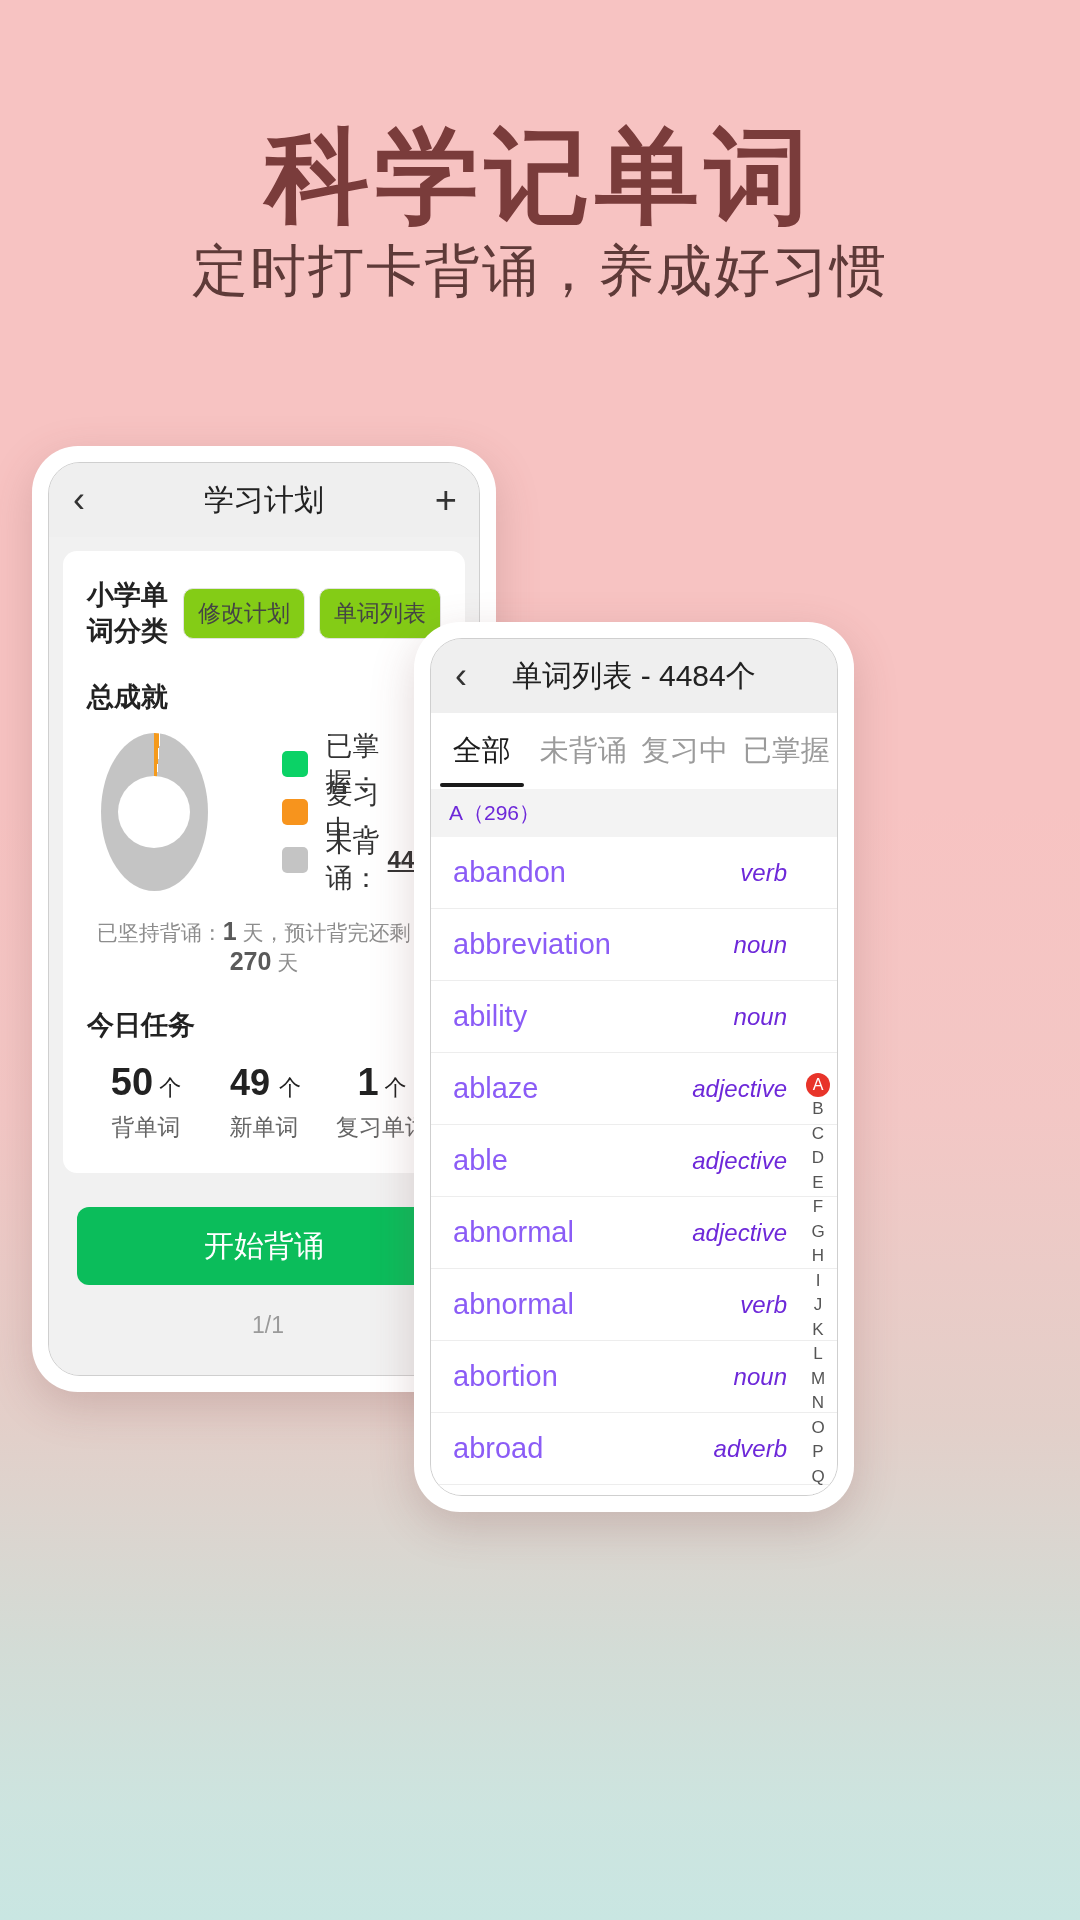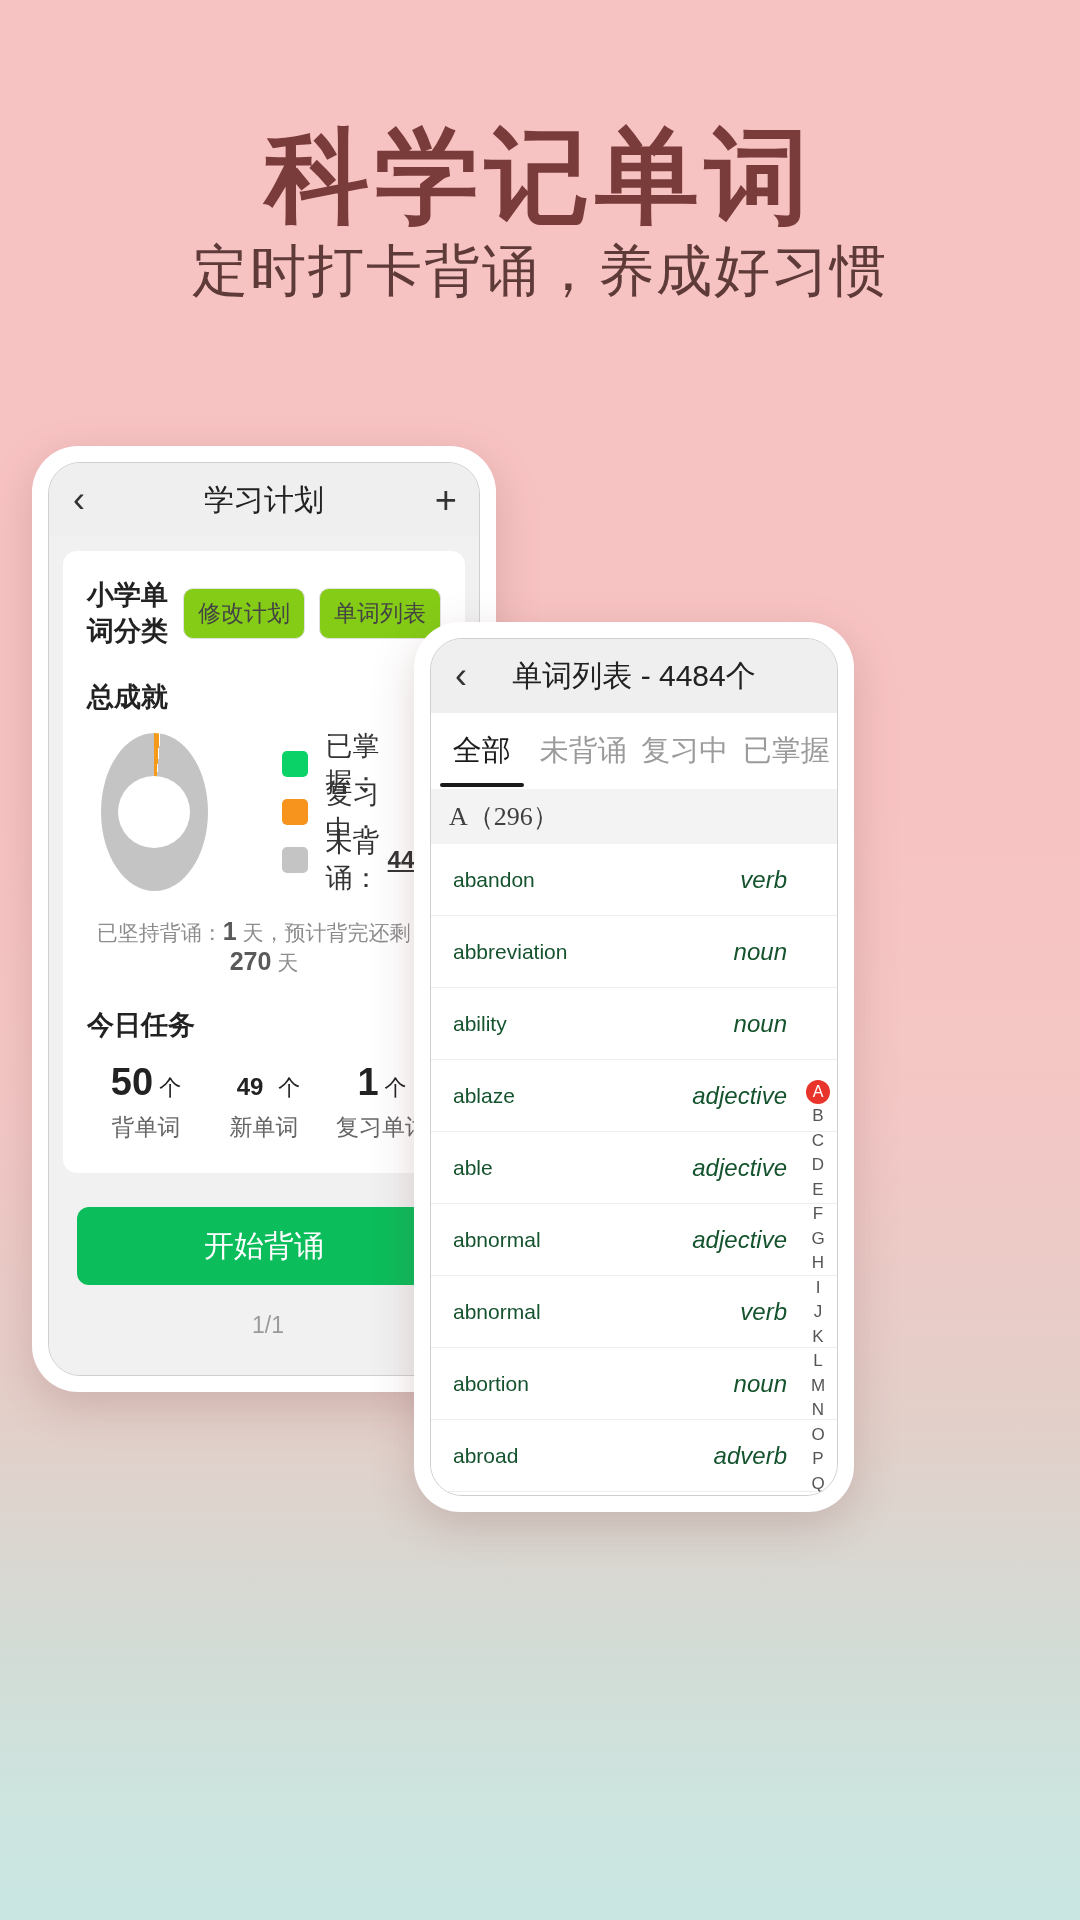--- a/index.html
+++ b/index.html
@@ -147,29 +147,29 @@
     flex:1; display:flex; align-items:center; justify-content:center;
     font-size: 29px; color:#9b9b9b; position:relative;
   }
   .tab.active { color:#1b1b1b; font-weight: 400; }
   .tab.active::after {
     content:""; position:absolute; bottom: 2px; left: 50%; transform: translateX(-50%);
     width: 84px; height: 4px; background:#1b1b1b; border-radius:2px;
   }
   .sec-head {
     background:#f3f3f3; padding: 10px 18px;
-    font-size: 26px; color:#404040;font-family:Liberation Serif, serif;
+    font-size: 21px; color:#6d28d9;
   }
   .wlist { flex:1; overflow:hidden; position:relative; }
   .wrow {
     height: 72px; display:flex; align-items:center; justify-content:space-between;
     padding: 0 50px 0 22px; border-bottom: 1px solid #ededed;
   }
-  .wword { font-size: 21px; color:#14532d; }
-  .wpos { font-size: 24px; color:#14532d; font-style: italic; }
+  .wword { font-size: 29px; color:#8b5cf6; }
+  .wpos { font-size: 24px; color:#6d28d9; font-style: italic; }
 
   .alpha {
     position:absolute; right: 6px; top: 236px;
     width: 26px; display:flex; flex-direction:column; align-items:center;
   }
   .alpha-i { font-size: 17px; color:#555; line-height: 24.5px; }
   .alpha-i.cur {
     color:#fff; background:#e8342a; border-radius:50%;
     width:24px; height:24px; line-height:24px; text-align:center;
     font-size:16px;
@@ -237,21 +237,21 @@
         </div>
 
         <div class="task-title">今日任务</div>
 
         <div class="task-row">
           <div class="task-cell">
             <div class="task-num"><span style="font-size:38px;font-weight:700;margin:0">50</span><span>个</span></div>
             <div class="task-cap">背单词</div>
           </div>
           <div class="task-cell">
-            <div class="task-num"><span style="font-size:24px;font-weight:700;margin:9px">49</span><span>个</span></div>
+            <div class="task-num"><span style="font-size:36px;font-weight:700;margin:3px">49</span><span>个</span></div>
             <div class="task-cap">新单词</div>
           </div>
           <div class="task-cell">
             <div class="task-num"><span style="font-size:38px;font-weight:700;margin:0">1</span><span>个</span></div>
             <div class="task-cap">复习单词</div>
           </div>
         </div>
 
       </div>
 

